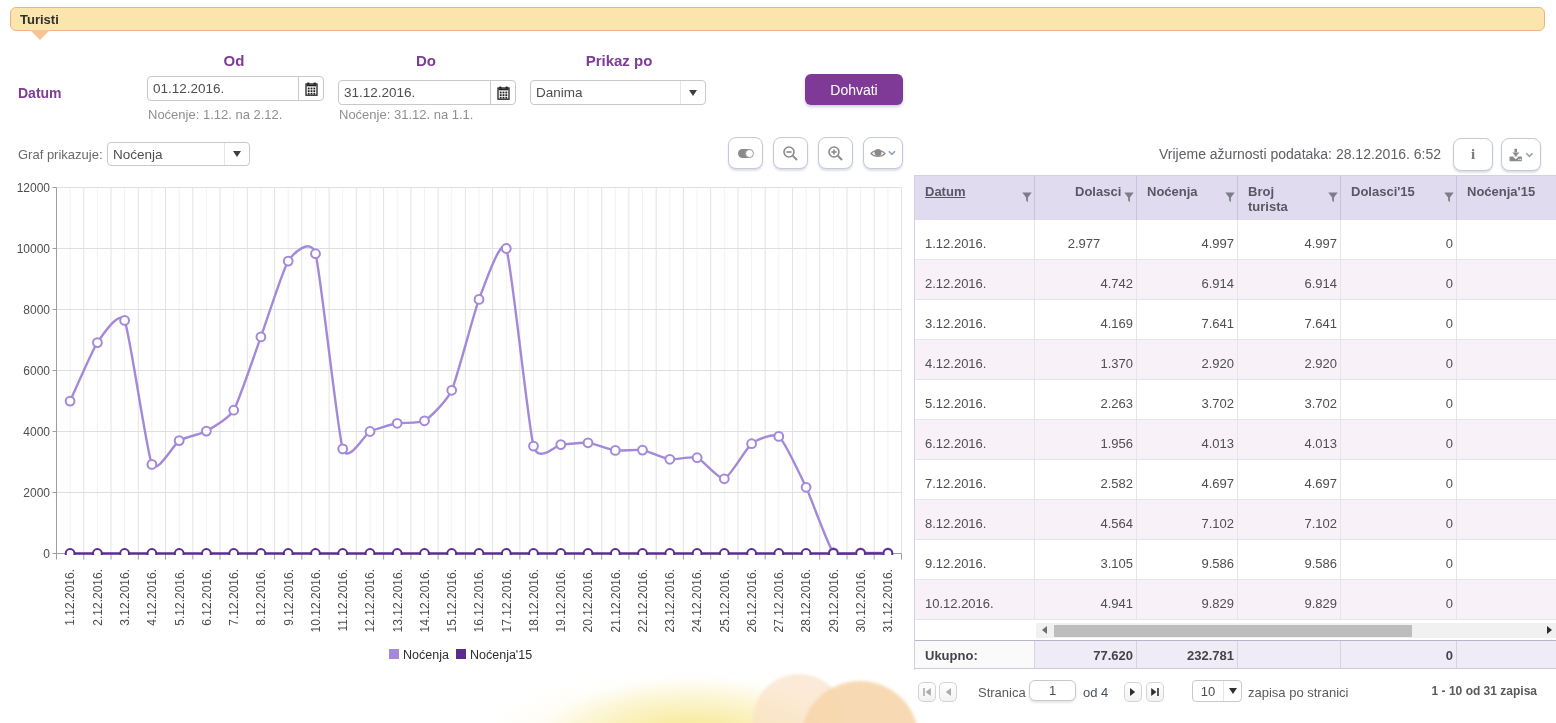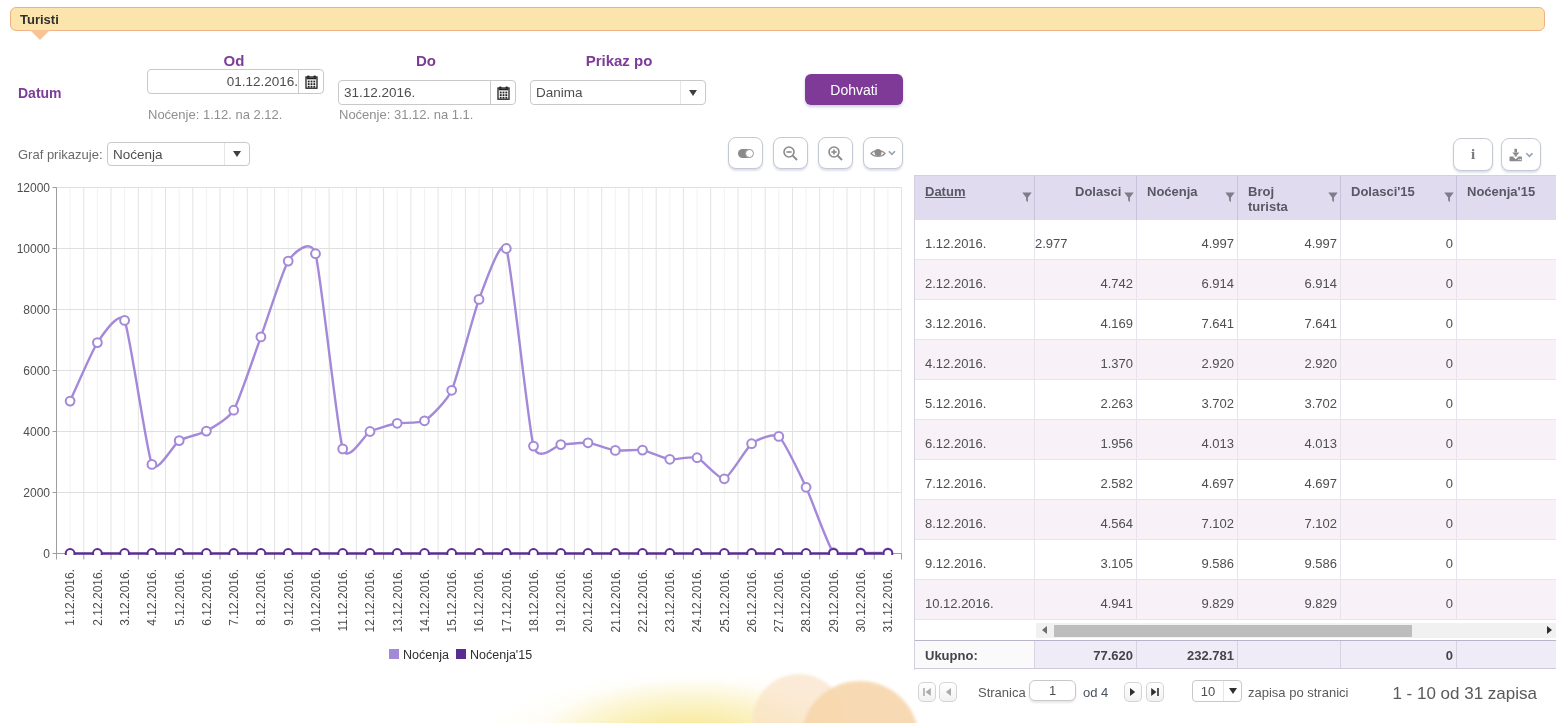--- a/index.html
+++ b/index.html
@@ -24,21 +24,21 @@
 <div class="abs" style="left:515px;top:670px;width:350px;height:150px;background:radial-gradient(closest-side,rgba(246,228,128,.95),rgba(246,228,128,0) 88%);"></div>
 <div class="abs" style="left:753px;top:674px;width:92px;height:92px;border-radius:50%;background:rgba(250,225,198,.7);filter:blur(1.5px);"></div>
 <div class="abs" style="left:801px;top:681px;width:118px;height:118px;border-radius:50%;background:rgba(246,213,170,.88);filter:blur(1.5px);"></div>
 <div class="abs" style="left:10px;top:7px;width:1533px;height:22px;background:#fbe5ad;border:1px solid #efb188;border-radius:6px;"></div>
 <div class="abs" style="left:20px;top:12px;font-size:13px;font-weight:bold;color:#2f2f2f;">Turisti</div>
 <div class="abs" style="left:30px;top:30px;width:0;height:0;border-left:10px solid transparent;border-right:10px solid transparent;border-top:10px solid #f7c392;"></div>
 <div class="abs purple" style="left:201px;top:52px;width:66px;text-align:center;font-size:15px;">Od</div>
 <div class="abs purple" style="left:393px;top:52px;width:66px;text-align:center;font-size:15px;">Do</div>
 <div class="abs purple" style="left:578px;top:52px;width:82px;text-align:center;font-size:15px;">Prikaz po</div>
 <div class="abs purple" style="left:18px;top:85px;font-size:14px;">Datum</div>
-<div class="inp" style="left:147px;top:69px;width:175px;height:23px;text-align:right;">
+<div class="inp" style="left:147px;top:76px;width:175px;height:23px;">
       <div class="txt">01.12.2016.</div>
       <div class="calbtn">
         <svg width="13" height="14" viewBox="0 0 13 14">
           <rect x="2.2" y="0.6" width="2.2" height="2" fill="#222"></rect>
           <rect x="8.6" y="0.6" width="2.2" height="2" fill="#222"></rect>
           <rect x="1" y="2" width="11" height="11.2" fill="none" stroke="#222" stroke-width="1.3"></rect>
           <rect x="1.8" y="2.6" width="9.4" height="1.7" fill="#222"></rect>
           <g fill="#222">
             <rect x="2.8" y="5.6" width="1.8" height="1.8"></rect>
             <rect x="5.6" y="5.6" width="1.8" height="1.8"></rect>
@@ -235,20 +235,21 @@
           <circle cx="833.4" cy="378.5" r="4.4"></circle>
           <circle cx="860.6" cy="378.5" r="4.4"></circle>
           <circle cx="887.9" cy="378.5" r="4.4"></circle>
         </g>
 </g>
 <rect x="389" y="474" width="10" height="10" fill="#a489d9"></rect>
 <text x="403" y="483.5" font-size="12.5" fill="#2e2e2e">Noćenja</text>
 <rect x="456" y="474" width="10" height="10" fill="#5b2c90"></rect>
 <text x="470" y="483.5" font-size="12.5" fill="#2e2e2e">Noćenja'15</text>
 </svg>
+<div class="abs" style="left:1100px;top:146px;width:341px;text-align:right;font-size:14px;color:#606064;">Vrijeme ažurnosti podataka: 28.12.2016. 6:52</div>
 <div class="toolbtn" style="left:1453px;top:138px;width:38px;height:31px;">
       <span style="color:#797981;font-weight:bold;font-size:15px;font-family:'Liberation Serif',serif;">i</span>
     </div>
 <div class="toolbtn" style="left:1501px;top:138px;width:38px;height:31px;">
       <svg width="24" height="14" viewBox="0 0 24 14">
         <rect x="0.5" y="8.6" width="12.4" height="4.6" rx="0.8" fill="#8a8a8a"></rect>
         <path d="M3.6 8.6 l3.1 2.6 l3.1 -2.6 z" fill="#fff"></path>
         <rect x="5.4" y="0.8" width="2.6" height="3.6" fill="#8a8a8a"></rect>
         <path d="M3.3 4.4 h7 l-3.5 4.4 z" fill="#8a8a8a"></path>
         <circle cx="9.9" cy="11.5" r="0.7" fill="#e8f2e8"></circle>
@@ -280,21 +281,21 @@
       </svg></div>
 <div class="abs" style="left:1456px;top:176px;width:1px;height:44px;background:#c9c3dc;"></div>
 <div class="abs" style="left:1351px;top:184px;font-size:13px;font-weight:bold;color:#585864;line-height:15px;">Dolasci'15</div>
 <div class="abs" style="left:1444px;top:189px;"><svg width="10" height="11" viewBox="0 0 10 11">
         <path d="M0.3 0.5 h9.4 L5.9 5.4 V10.3 L4.1 8.6 V5.4 Z" fill="#7d7d89"></path>
       </svg></div>
 <div class="abs" style="left:1467px;top:184px;font-size:13px;font-weight:bold;color:#585864;line-height:15px;">Noćenja'15</div>
 <div class="abs" style="left:915px;top:220px;width:641px;height:39px;background:#ffffff;border-bottom:1px solid #e8e4ee;"></div>
 <div class="abs" style="left:925px;top:236px;font-size:13px;color:#4f4f4f;">1.12.2016.</div>
 <div class="abs" style="left:1034px;top:220px;width:1px;height:39px;background:#e8e4ee;"></div>
-<div class="abs" style="left:1035px;top:236px;width:98px;text-align:left;font-size:13px;color:#4f4f4f;">2.977</div>
+<div class="abs" style="left:1035px;top:236px;width:98px;text-align:center;font-size:13px;color:#4f4f4f;">2.977</div>
 <div class="abs" style="left:1136px;top:220px;width:1px;height:39px;background:#e8e4ee;"></div>
 <div class="abs" style="left:1137px;top:236px;width:97px;text-align:right;font-size:13px;color:#4f4f4f;">4.997</div>
 <div class="abs" style="left:1237px;top:220px;width:1px;height:39px;background:#e8e4ee;"></div>
 <div class="abs" style="left:1238px;top:236px;width:99px;text-align:right;font-size:13px;color:#4f4f4f;">4.997</div>
 <div class="abs" style="left:1340px;top:220px;width:1px;height:39px;background:#e8e4ee;"></div>
 <div class="abs" style="left:1341px;top:236px;width:112px;text-align:right;font-size:13px;color:#4f4f4f;">0</div>
 <div class="abs" style="left:1456px;top:220px;width:1px;height:39px;background:#e8e4ee;"></div>
 <div class="abs" style="left:915px;top:260px;width:641px;height:39px;background:#f8f1f8;border-bottom:1px solid #e8e4ee;"></div>
 <div class="abs" style="left:925px;top:276px;font-size:13px;color:#4f4f4f;">2.12.2016.</div>
 <div class="abs" style="left:1034px;top:260px;width:1px;height:39px;background:#e8e4ee;"></div>
@@ -435,14 +436,14 @@
         <rect x="7.2" y="1" width="1.6" height="8" fill="#2e2e2e"></rect>
       </svg>
     </div>
 <div class="abs" style="left:1192px;top:680px;width:50px;height:22px;background:#fff;border:1px solid #c9c9c9;border-radius:4px;display:flex;align-items:center;box-sizing:border-box;">
       <span style="flex:1;text-align:center;font-size:13px;color:#4e4e4e;">10</span>
       <span style="width:17px;display:flex;justify-content:center;border-left:1px solid #e6e6e6;align-self:stretch;align-items:center;">
         <span class="tri-d" style="border-top-color:#2e2e2e;"></span>
       </span>
     </div>
 <div class="abs" style="left:1248px;top:685px;font-size:13px;color:#5a5a5a;">zapisa po stranici</div>
-<div class="abs" style="left:1340px;top:684px;width:197px;text-align:right;font-size:17px;color:#5a5a5a;">1 - 10 od 31 zapisa</div>
+<div class="abs" style="left:1340px;top:684px;width:197px;text-align:right;font-size:12px;color:#5a5a5a;font-weight:bold;">1 - 10 od 31 zapisa</div>
 </div>
 
 </body></html>

